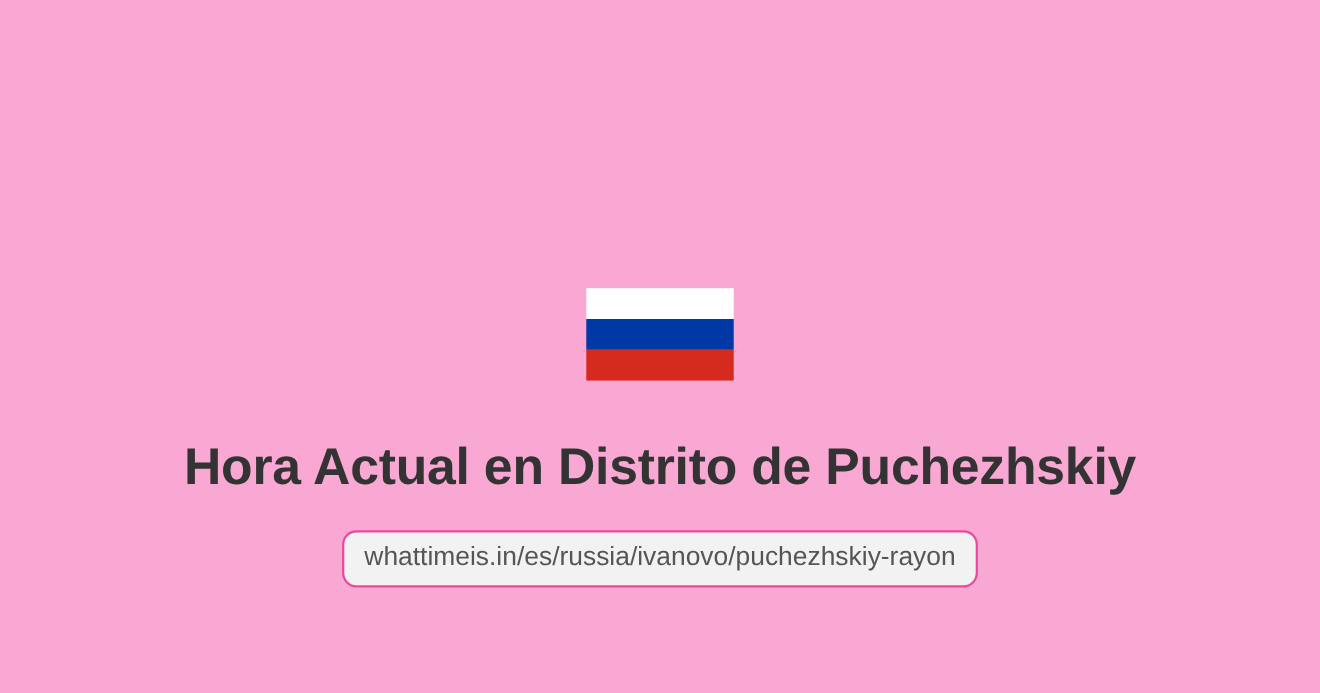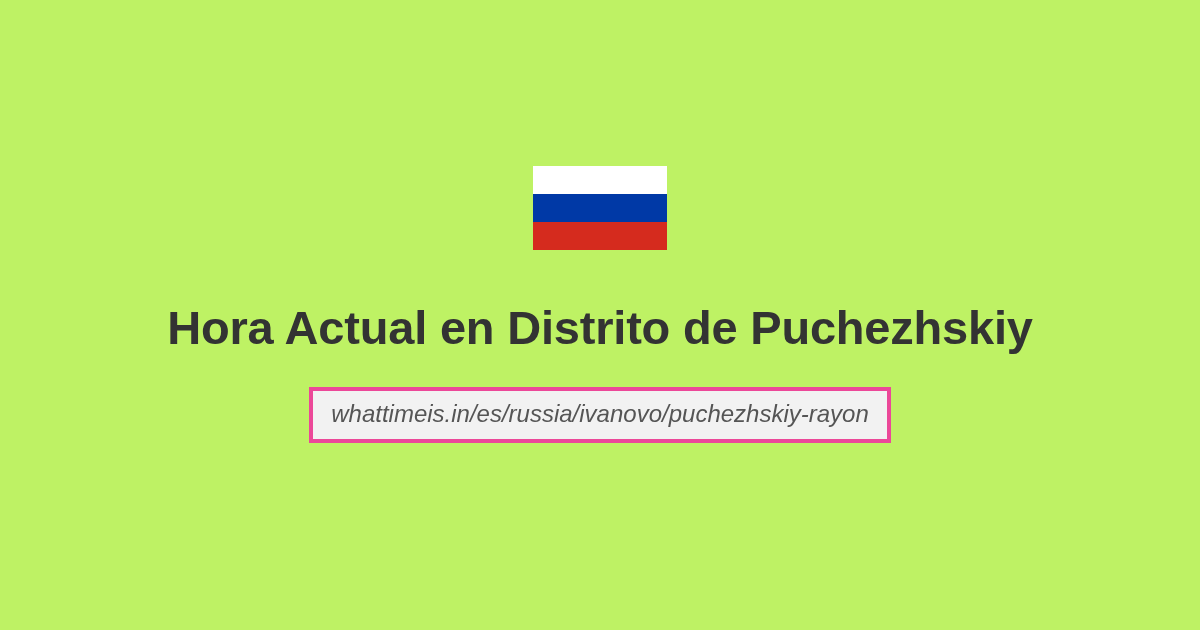--- a/index.html
+++ b/index.html
@@ -15,22 +15,22 @@
     overflow: hidden;
   }
 
   .og-card {
     width: 1200px;
     height: 630px;
     box-sizing: border-box;
     display: flex;
     flex-direction: column;
     align-items: center;
-    justify-content: flex-start;
-    background: #bef264;
+    justify-content: center;
+    background: #f9a8d4;
   }
 
   
   .flag-wrap {
     margin-top: 166px;
     width: 134px;
     height: 84px;
     display: flex;
     flex-direction: column;
     line-height: 0;
@@ -54,28 +54,27 @@
     white-space: nowrap;
   }
 
   
   .url-pill {
     margin-top: 32px;
     display: inline-block;
     box-sizing: border-box;
     padding: 9px 18px 11px 18px;
     background: #f2f2f2;
-    border: 4px solid #ec4899;
-    border-radius: 0;
+    border: 2px solid #ec4899;
+    border-radius: 13px;
     font-size: 24px;
     color: #555555;
     line-height: 1.18;
     text-align: center;
     white-space: nowrap;
-    font-style: italic;
   }
 
   
   .subtitle {
     margin: 0;
     padding: 0;
     margin-top: 36px;
     font-size: 32px;
     font-weight: normal;
     color: #666666;

